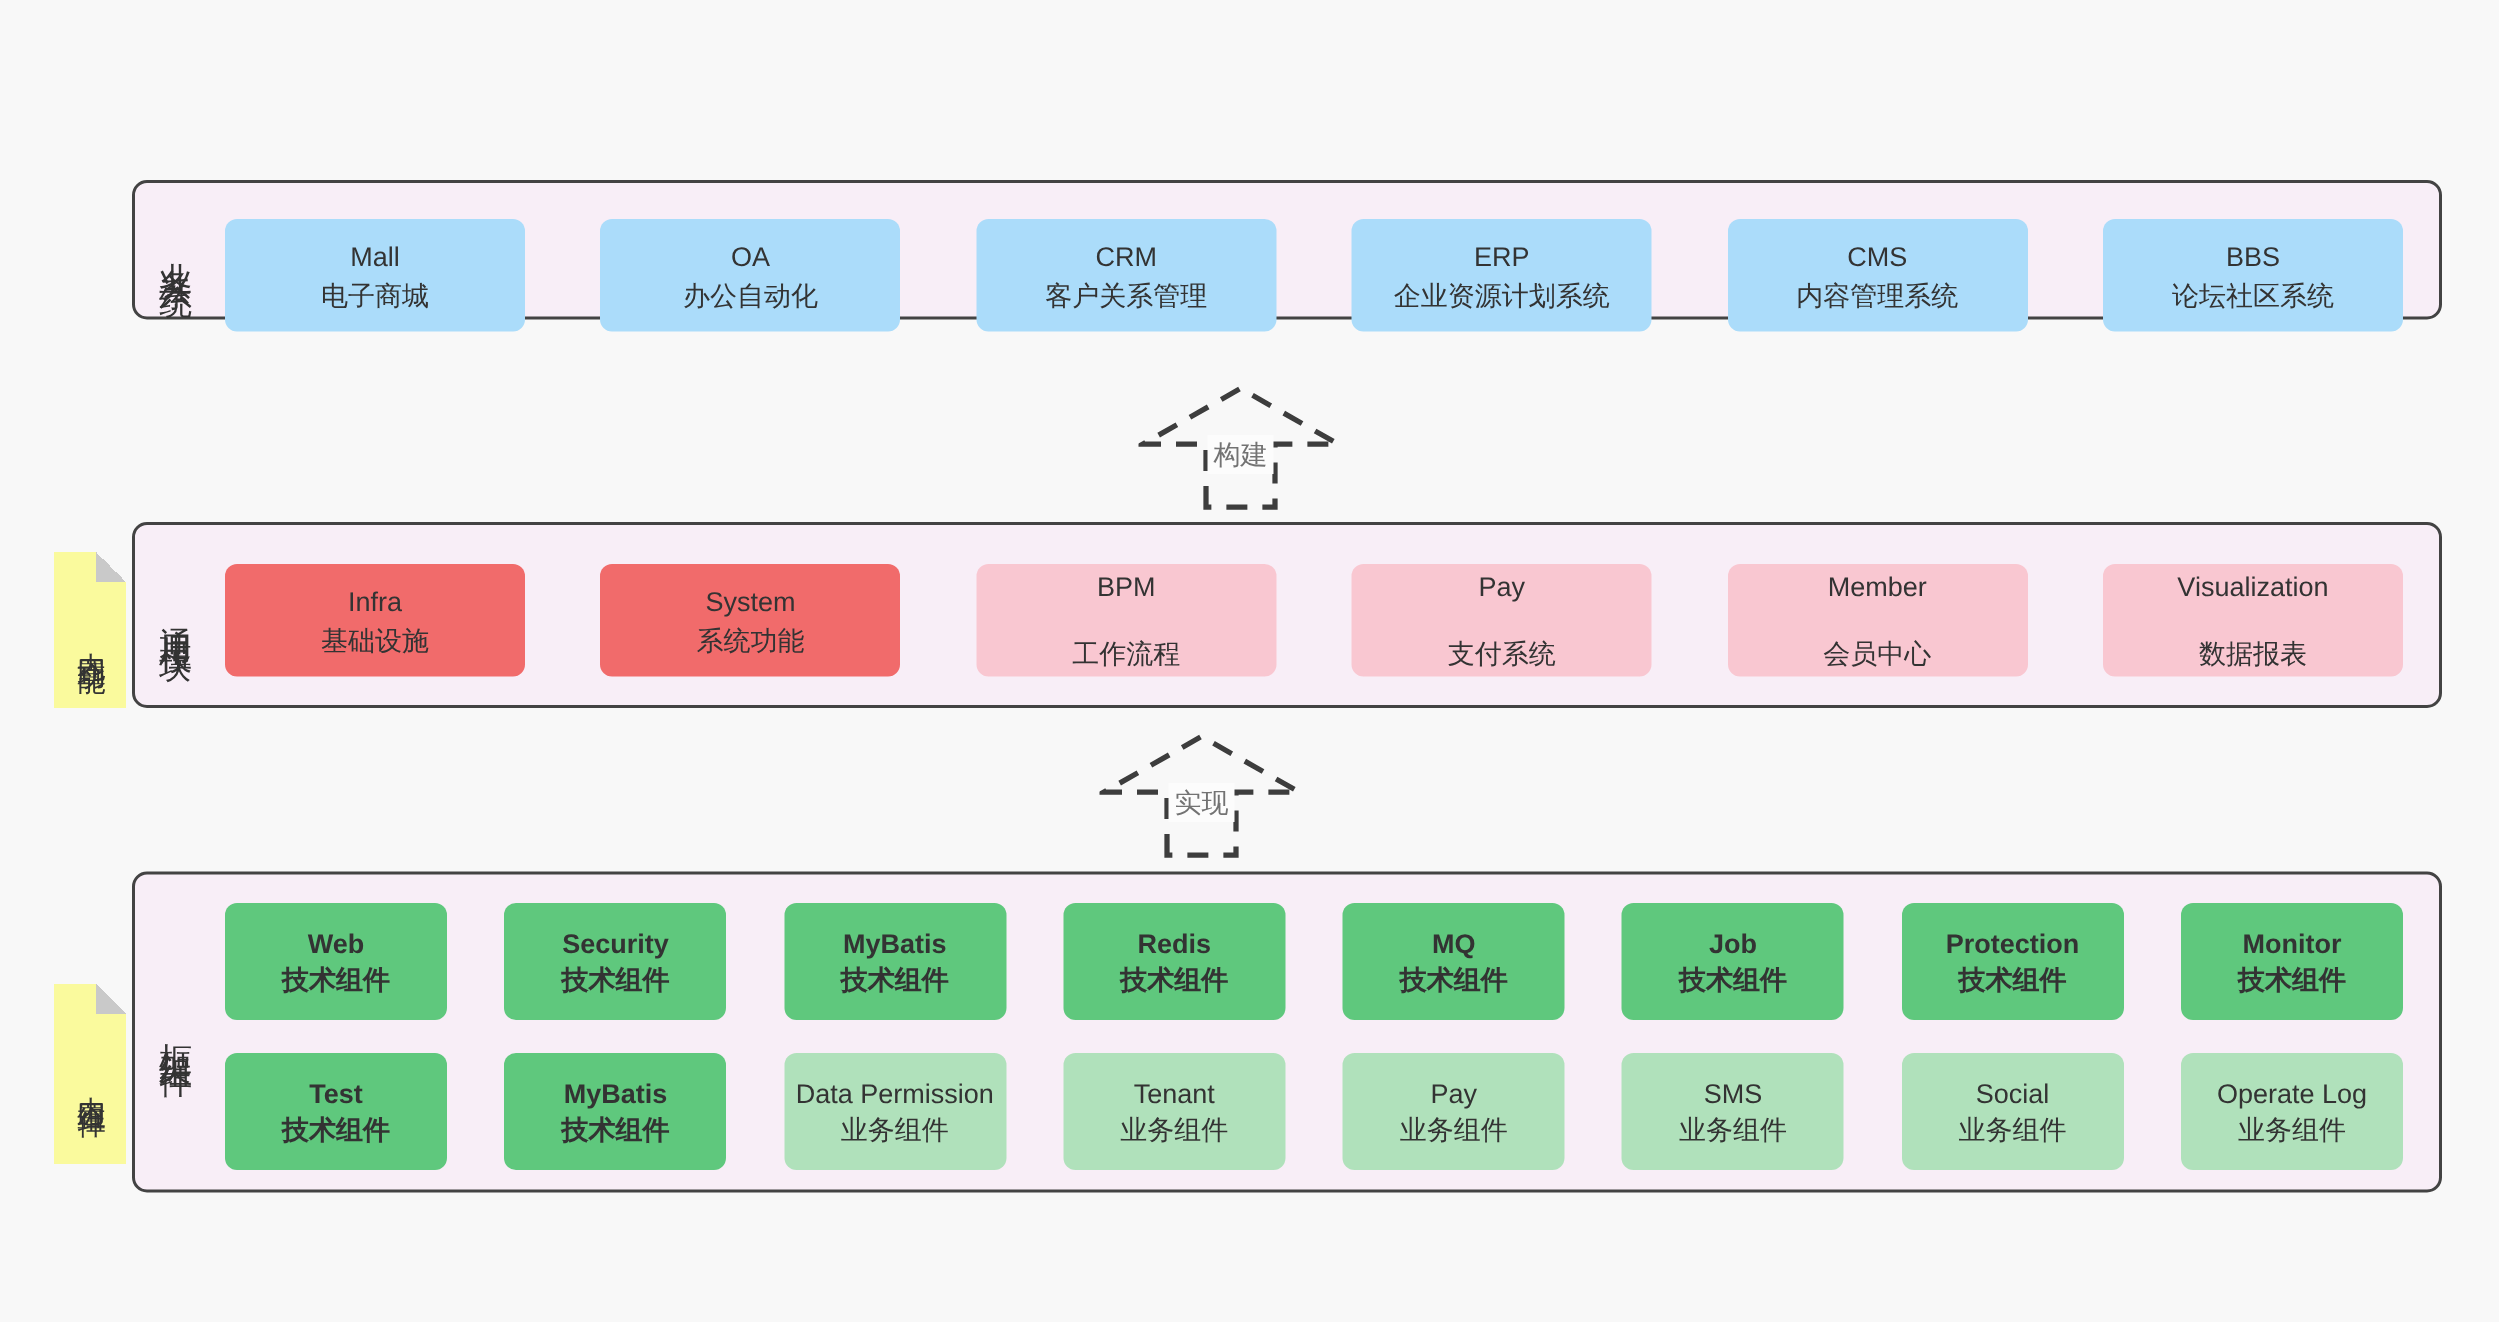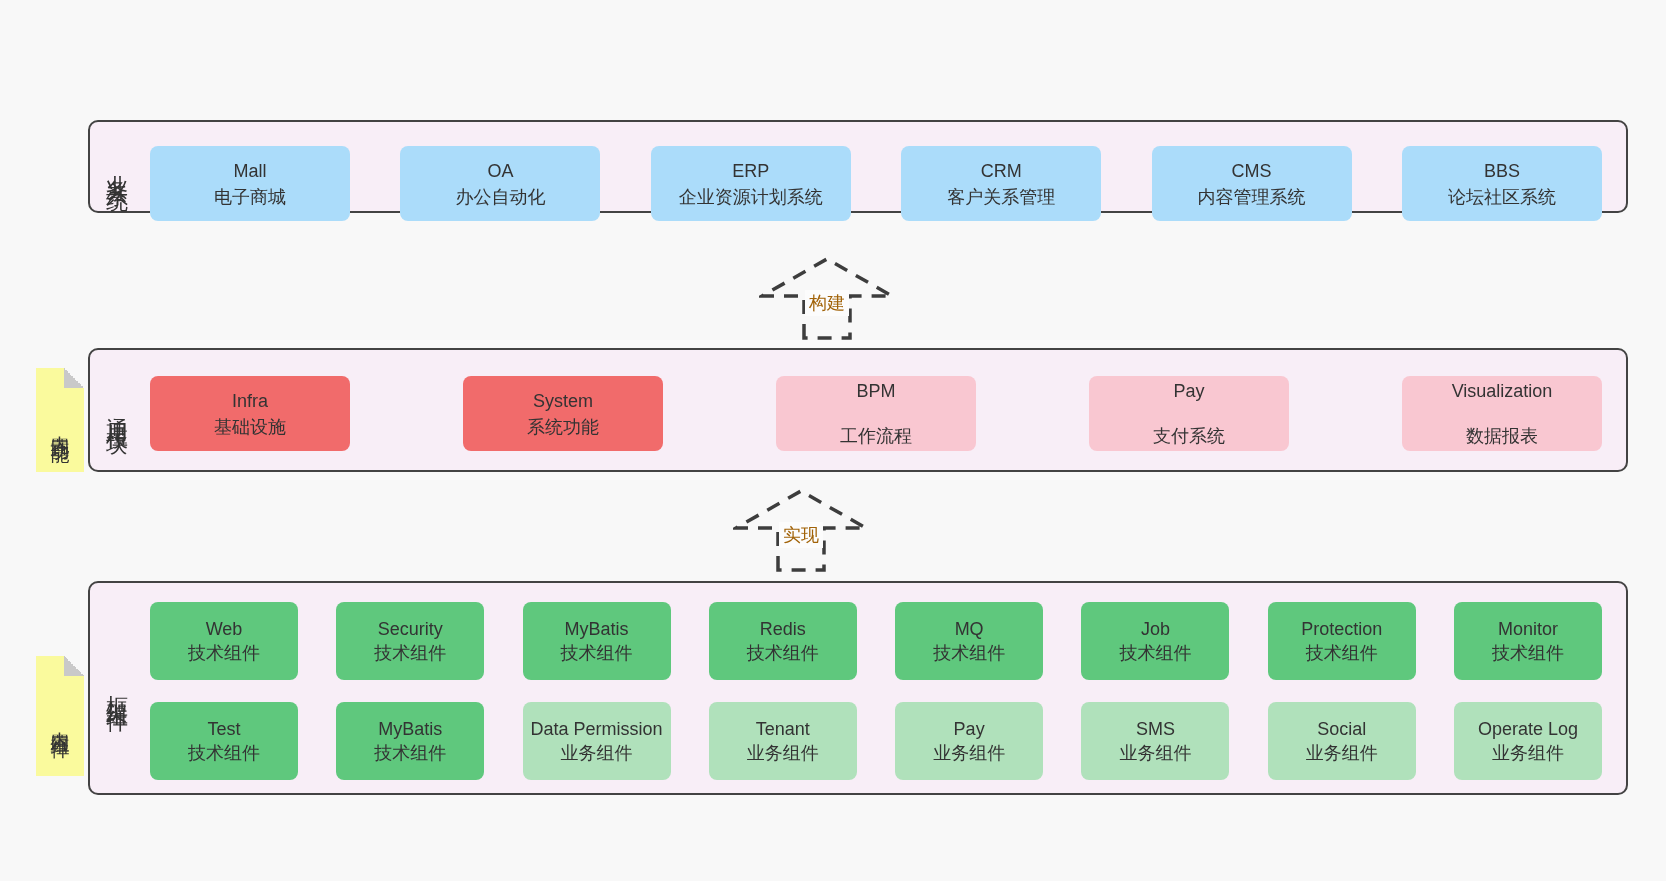--- a/index.html
+++ b/index.html
@@ -48,33 +48,33 @@
     text-align: center;
     font-size: 18px; line-height: 26px;
     color: #333;
     box-sizing: border-box; padding: 2px 6px;
   }
   .box.w6 { width: 200px; height: 75px; }
   .box.w8 { width: 148px; height: 78px; line-height: 24px; }
   .blue        { background: #abdcfa; }
   .red         { background: #f16b6b; }
   .pink        { background: #f9c7d1; justify-content: space-between; }
-  .green-dark  { background: #5fc87d; }
+  .green-dark  { background: #5fc87d; font-weight: bold; }
   .green-light { background: #b0e1bb; align-items: center; }
 
   
   .arrow { position: absolute; width: 136px; height: 84px; }
   #arrow-build     { left: 759px; top: 256px; }
   #arrow-implement { left: 733px; top: 488px; }
   .arrow svg { display: block; }
   .arrow-label {
     position: absolute; left: 50%; top: 34px;
     transform: translateX(-50%);
     background: #fcfcfc;
-    font-size: 18px; color: #a16207;
+    font-size: 18px; color: #737373;
     padding: 1px 4px; white-space: nowrap;
   }
 
   
   .sticky {
     position: absolute; left: 36px; width: 48px;
     background: #fafa9d; z-index: 5;
     display: flex; align-items: center; justify-content: center;
   }
   #sticky-modules    { top: 368px; height: 104px; }
@@ -100,26 +100,26 @@
     <div class="row">
       <div class="box blue w6">
         <span>Mall</span>
         <span>电子商城</span>
       </div>
       <div class="box blue w6">
         <span>OA</span>
         <span>办公自动化</span>
       </div>
       <div class="box blue w6">
+        <span>CRM</span>
+        <span>客户关系管理</span>
+      </div>
+      <div class="box blue w6">
         <span>ERP</span>
         <span>企业资源计划系统</span>
-      </div>
-      <div class="box blue w6">
-        <span>CRM</span>
-        <span>客户关系管理</span>
       </div>
       <div class="box blue w6">
         <span>CMS</span>
         <span>内容管理系统</span>
       </div>
       <div class="box blue w6">
         <span>BBS</span>
         <span>论坛社区系统</span>
       </div>
     </div>
@@ -150,20 +150,24 @@
       </div>
       <div class="box pink w6">
         <span>BPM</span>
         <span>工作流程</span>
       </div>
       <div class="box pink w6">
         <span>Pay</span>
         <span>支付系统</span>
       </div>
       <div class="box pink w6">
+        <span>Member</span>
+        <span>会员中心</span>
+      </div>
+      <div class="box pink w6">
         <span>Visualization</span>
         <span>数据报表</span>
       </div>
     </div>
   </div>
 
   <div class="arrow" id="arrow-implement">
     <svg width="136" height="84" viewBox="0 0 136 84">
       <path d="M45 82 V40 H3 L68 3 L133 40 H91 V82 Z" fill="#f8f8f8" stroke="#3d3d3d" stroke-width="3.5" stroke-dasharray="14 10" stroke-linejoin="miter"></path>
     </svg>

